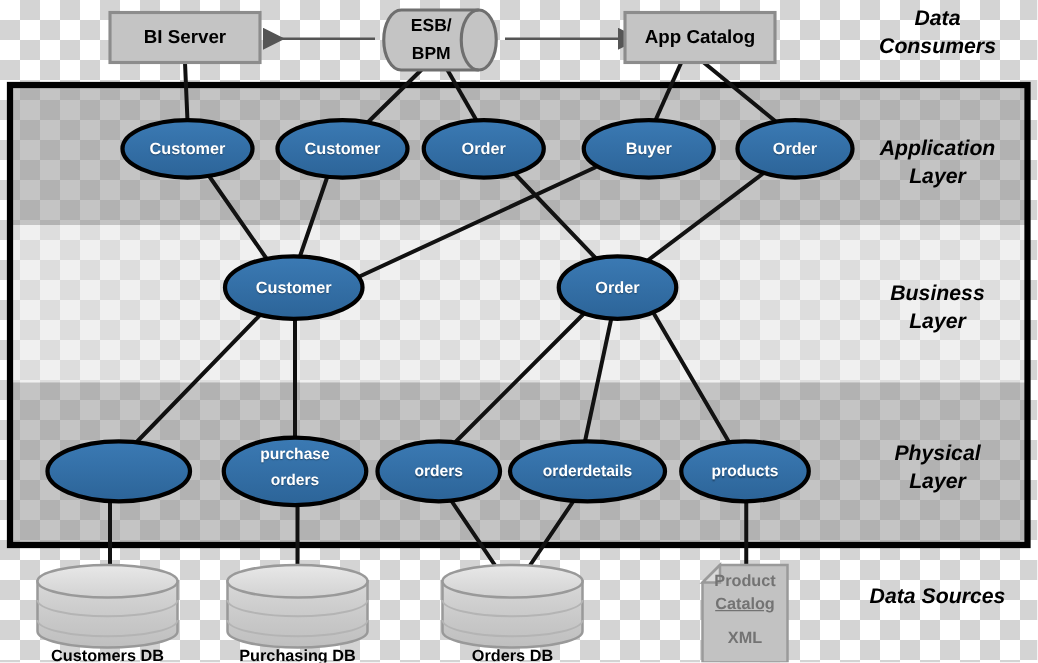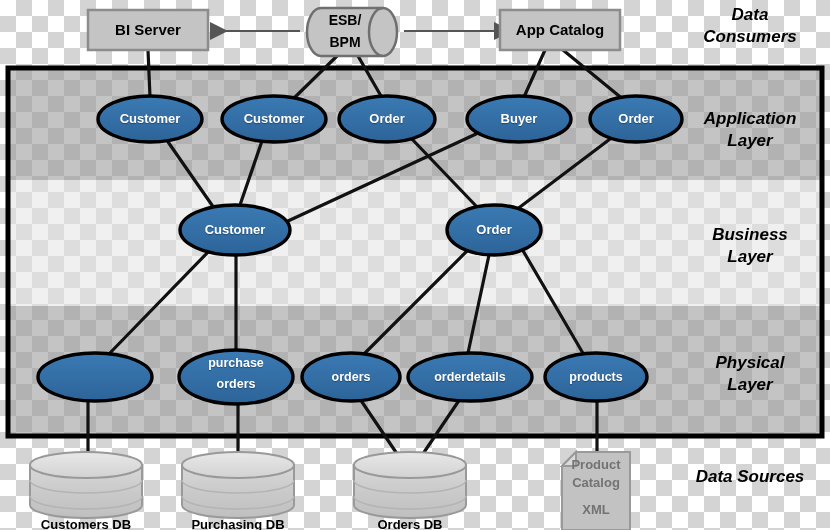--- a/index.html
+++ b/index.html
@@ -195,21 +195,21 @@
   <div class="nodeLabel ellipse-text small" style="left:179px;top:352px;width:114px;height:22px;">purchase</div>
   <div class="nodeLabel ellipse-text small" style="left:179px;top:373px;width:114px;height:22px;">orders</div>
   <div class="nodeLabel ellipse-text small" style="left:302px;top:353px;width:98px;height:48px;">orders</div>
   <div class="nodeLabel ellipse-text small" style="left:408px;top:353px;width:124px;height:48px;">orderdetails</div>
   <div class="nodeLabel ellipse-text small" style="left:545px;top:353px;width:102px;height:48px;">products</div>
 
   <div class="nodeLabel cyl-text" style="left:30px;top:473px;width:112px;height:24px;">Customers DB</div>
   <div class="nodeLabel cyl-text" style="left:354px;top:473px;width:112px;height:24px;">Orders DB</div>
   <div class="nodeLabel cyl-text" style="left:182px;top:473px;width:112px;height:24px;">Purchasing DB</div>
   <div class="nodeLabel doc-text" style="left:562px;top:456px;width:68px;height:18px;">Product</div>
-  <div class="nodeLabel doc-text" style="left:562px;top:474px;width:68px;height:18px;">Catalog</div>
+  <div class="nodeLabel doc-text" style="left:562px;top:474px;width:68px;height:18px;text-decoration:underline;">Catalog</div>
   <div class="nodeLabel doc-text" style="left:562px;top:500px;width:68px;height:20px;">XML</div>
 
   <div class="layer-label" style="left:680px;top:4px;width:140px;text-align:center;">Data</div>
   <div class="layer-label" style="left:680px;top:108px;width:140px;">Application</div>
 
   <div class="layer-label" style="left:680px;top:26px;width:140px;">Consumers</div>
   <div class="layer-label" style="left:680px;top:130px;width:140px;">Layer</div>
 
   <div class="layer-label" style="left:680px;top:224px;width:140px;">Business</div>
   <div class="layer-label" style="left:680px;top:246px;width:140px;">Layer</div>

